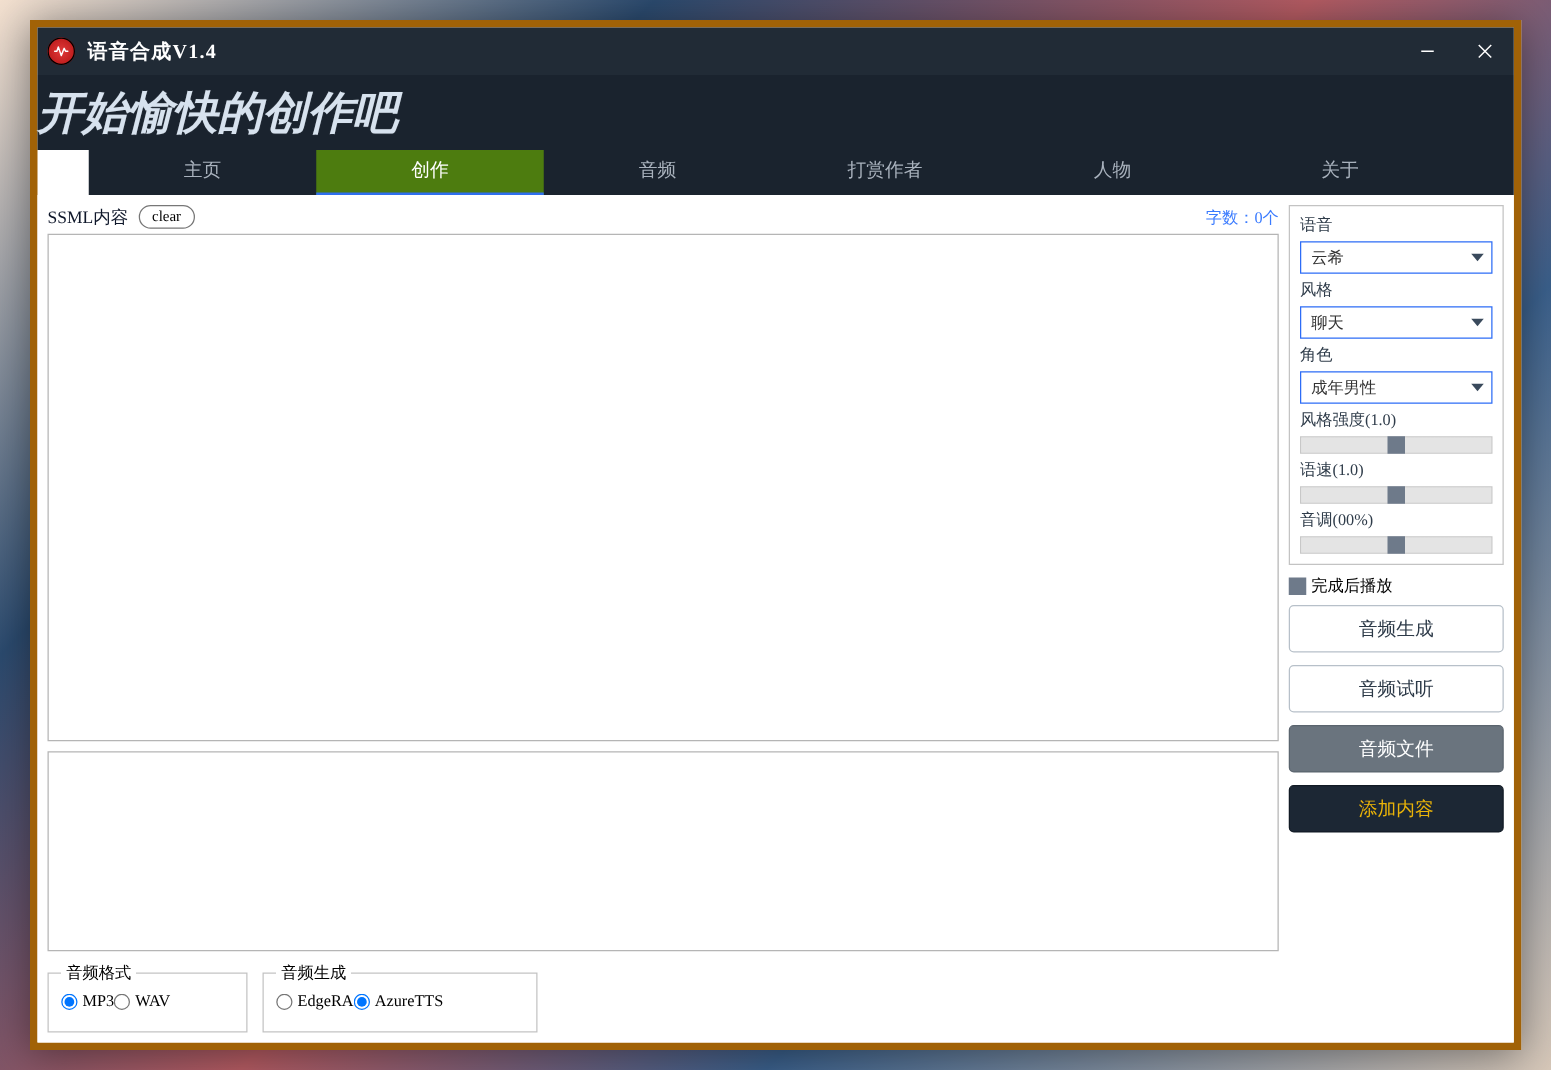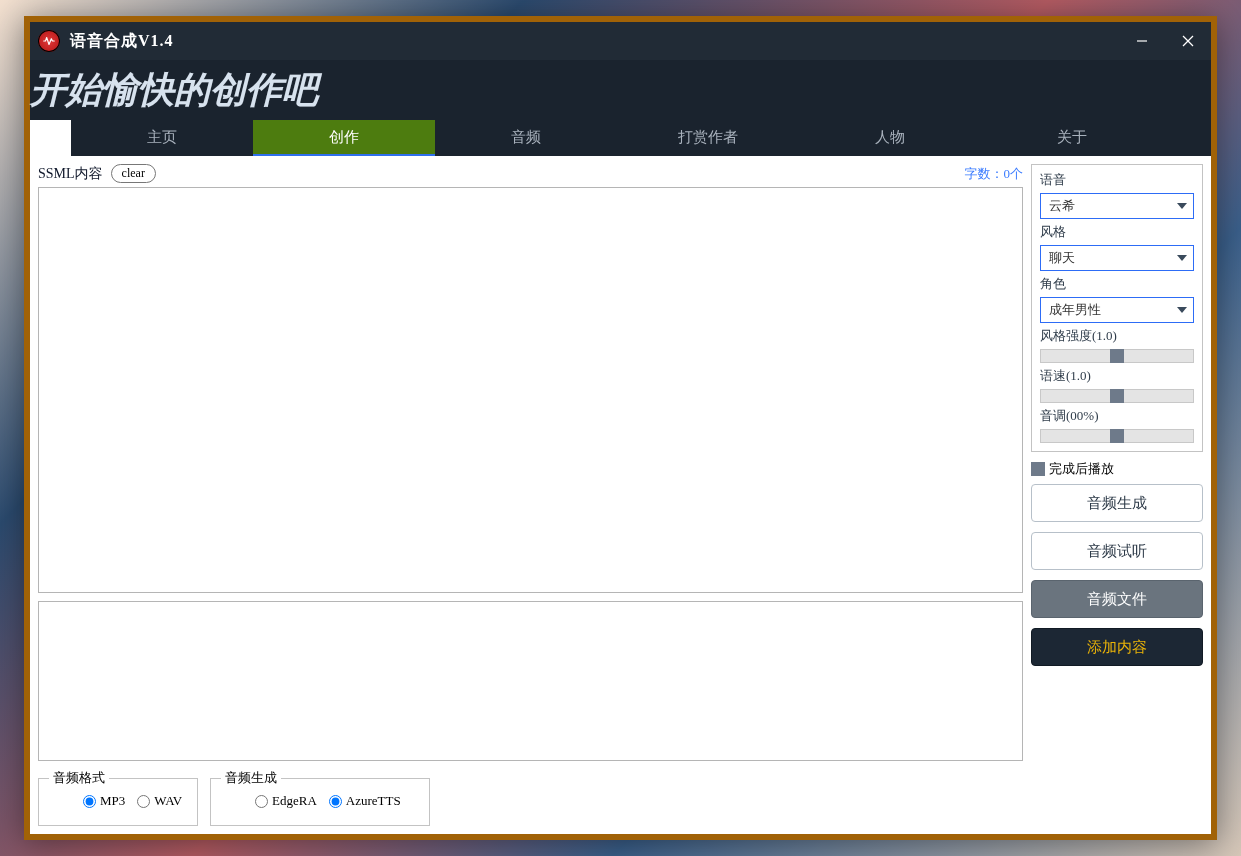--- a/index.html
+++ b/index.html
@@ -80,21 +80,21 @@
     padding:4px; overflow-y: scroll; background:#fff;
   }
   .ta1 { flex: 1 1 400px; }
   .ta2 { flex: 0 0 160px; margin-top: 8px; }
 
   .bottom-row { display:flex; gap:12px; margin-top:8px; }
   fieldset {
     border:1px solid #c3c3c3; padding:6px 10px 16px 10px; font-family: SimSun; font-size:13px;
   }
   fieldset legend { padding: 0 4px; font-size: 13px; }
-  .radiogroup { display:flex; gap:12px; align-items:center;margin-left:34px; }
+  .radiogroup { display:flex; align-items:center; }
   .radio { display:flex; align-items:center; gap:4px; cursor:pointer; }
   .radio input { margin:0; }
   .fs-format { width: 160px; }
   .fs-engine { width: 220px; }
 
   
   .panel {
     border:1px solid #c3c3c3; padding:6px 8px 8px 8px;
     display:flex; flex-direction:column; gap:4px;
   }

